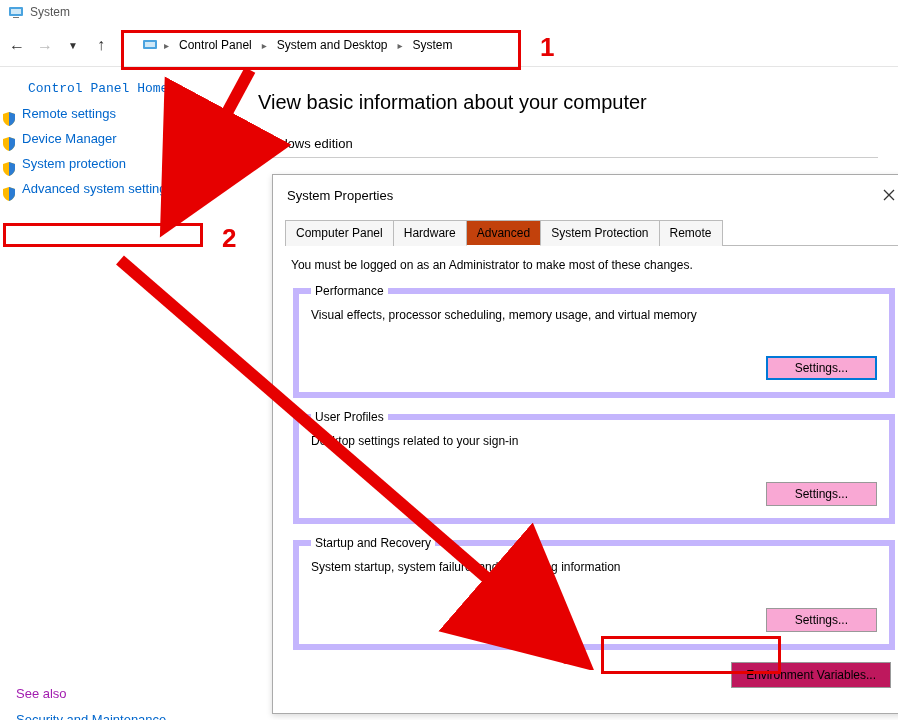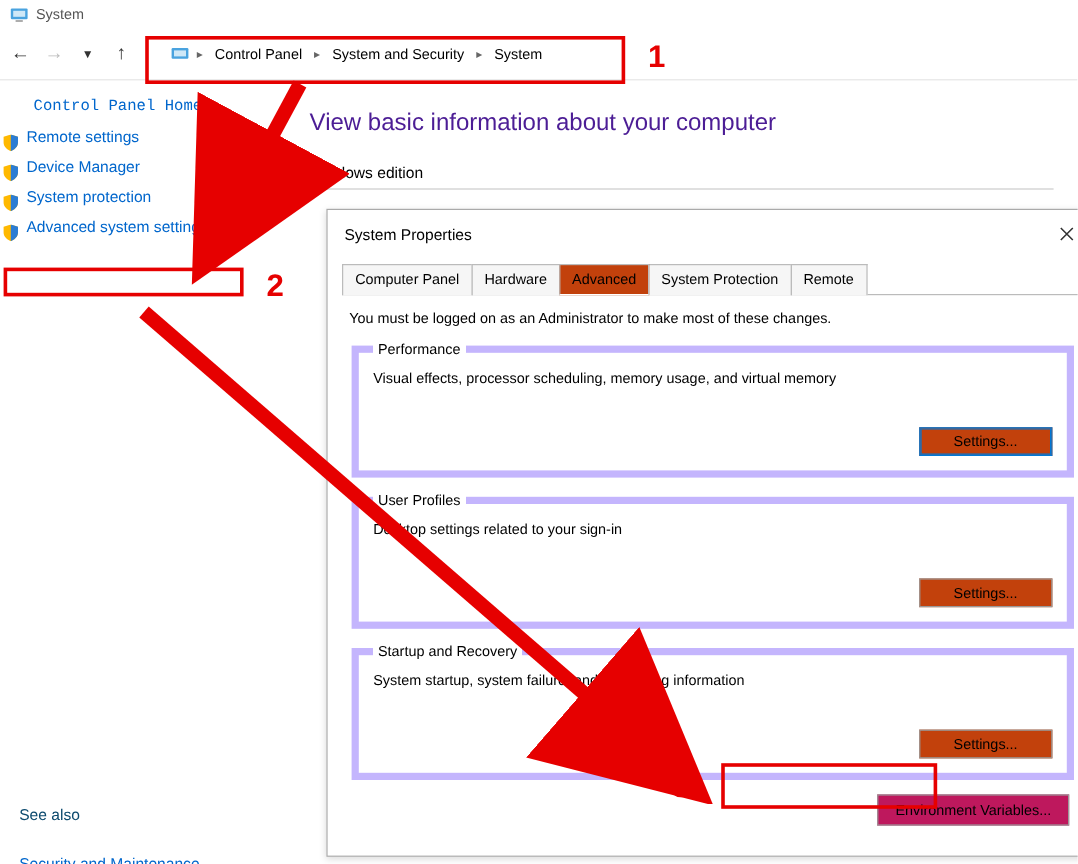--- a/index.html
+++ b/index.html
@@ -63,28 +63,28 @@
     font-size: 13px;
   }
   .sidebar .shield-row {
     display: flex;
     align-items: center;
     gap: 6px;
     margin-left: -16px;
     padding-left: 2px;
   }
   .cp-home { margin-bottom: 20px; margin-left: 12px; font-family: Liberation Mono, monospace; }
-  .see-also-label { color: #0c4a6e; margin-bottom: 26px; font-size: 13px; }
+  .see-also-label { color: #a21caf; margin-bottom: 11px; font-size: 13px; }
   .main-pane {
     flex: 1;
     padding: 24px 20px 0 18px;
     min-width: 0;
   }
   .main-heading {
-    color: #4c1d95;
+    color: #000000;
     font-size: 20px;
     font-weight: 400;
     margin-bottom: 22px;
   }
   .section-label { font-size: 13px; color: #000; }
   .section-rule { border-top: 1px solid #ccc; margin-top: 6px; }
   .dialog {
     position: absolute;
     left: 272px;
     top: 174px;
@@ -143,21 +143,21 @@
     font-size: 12px;
     padding: 0 4px;
   }
   .group-desc { font-size: 12px; margin-bottom: 34px; }
   .group-btn-row { text-align: right; }
   .win-btn {
     min-width: 88px;
     padding: 4px 28px;
     font-size: 12px;
     border: 1px solid #999;
-    background: #c2410c;
+    background: #f9a8d4;
   }
   .win-btn.highlighted {
     border: 1px solid #0078d7;
     box-shadow: inset 0 0 0 1px #0078d7;
   }
   .env-row { text-align: right; margin-top: 8px; padding-right: 6px; }
   .env-btn {
     padding: 5px 14px;
     font-size: 12px;
     border: 1px solid #999;
@@ -215,21 +215,21 @@
   <div class="breadcrumb-box" style="margin-left:16px;">
     <span class="app-icon">
       <svg viewBox="0 0 16 16">
           <rect x="1" y="3" width="14" height="9" rx="1" fill="#4aa3df"></rect>
           <rect x="3" y="5" width="10" height="5" fill="#cfe8f7"></rect>
         </svg>
     </span>
     <span class="crumb-sep">▸</span>
     <span class="crumb">Control Panel</span>
     <span class="crumb-sep">▸</span>
-    <span class="crumb">System and Security</span>
+    <span class="crumb">System and Desktop</span>
     <span class="crumb-sep">▸</span>
     <span class="crumb">System</span>
   </div>
 </div>
 
 <div class="content-area">
   <div class="sidebar sidebar-full">
     <a href="#" class="cp-home">Control Panel Home</a>
 
     <div class="shield-row">

